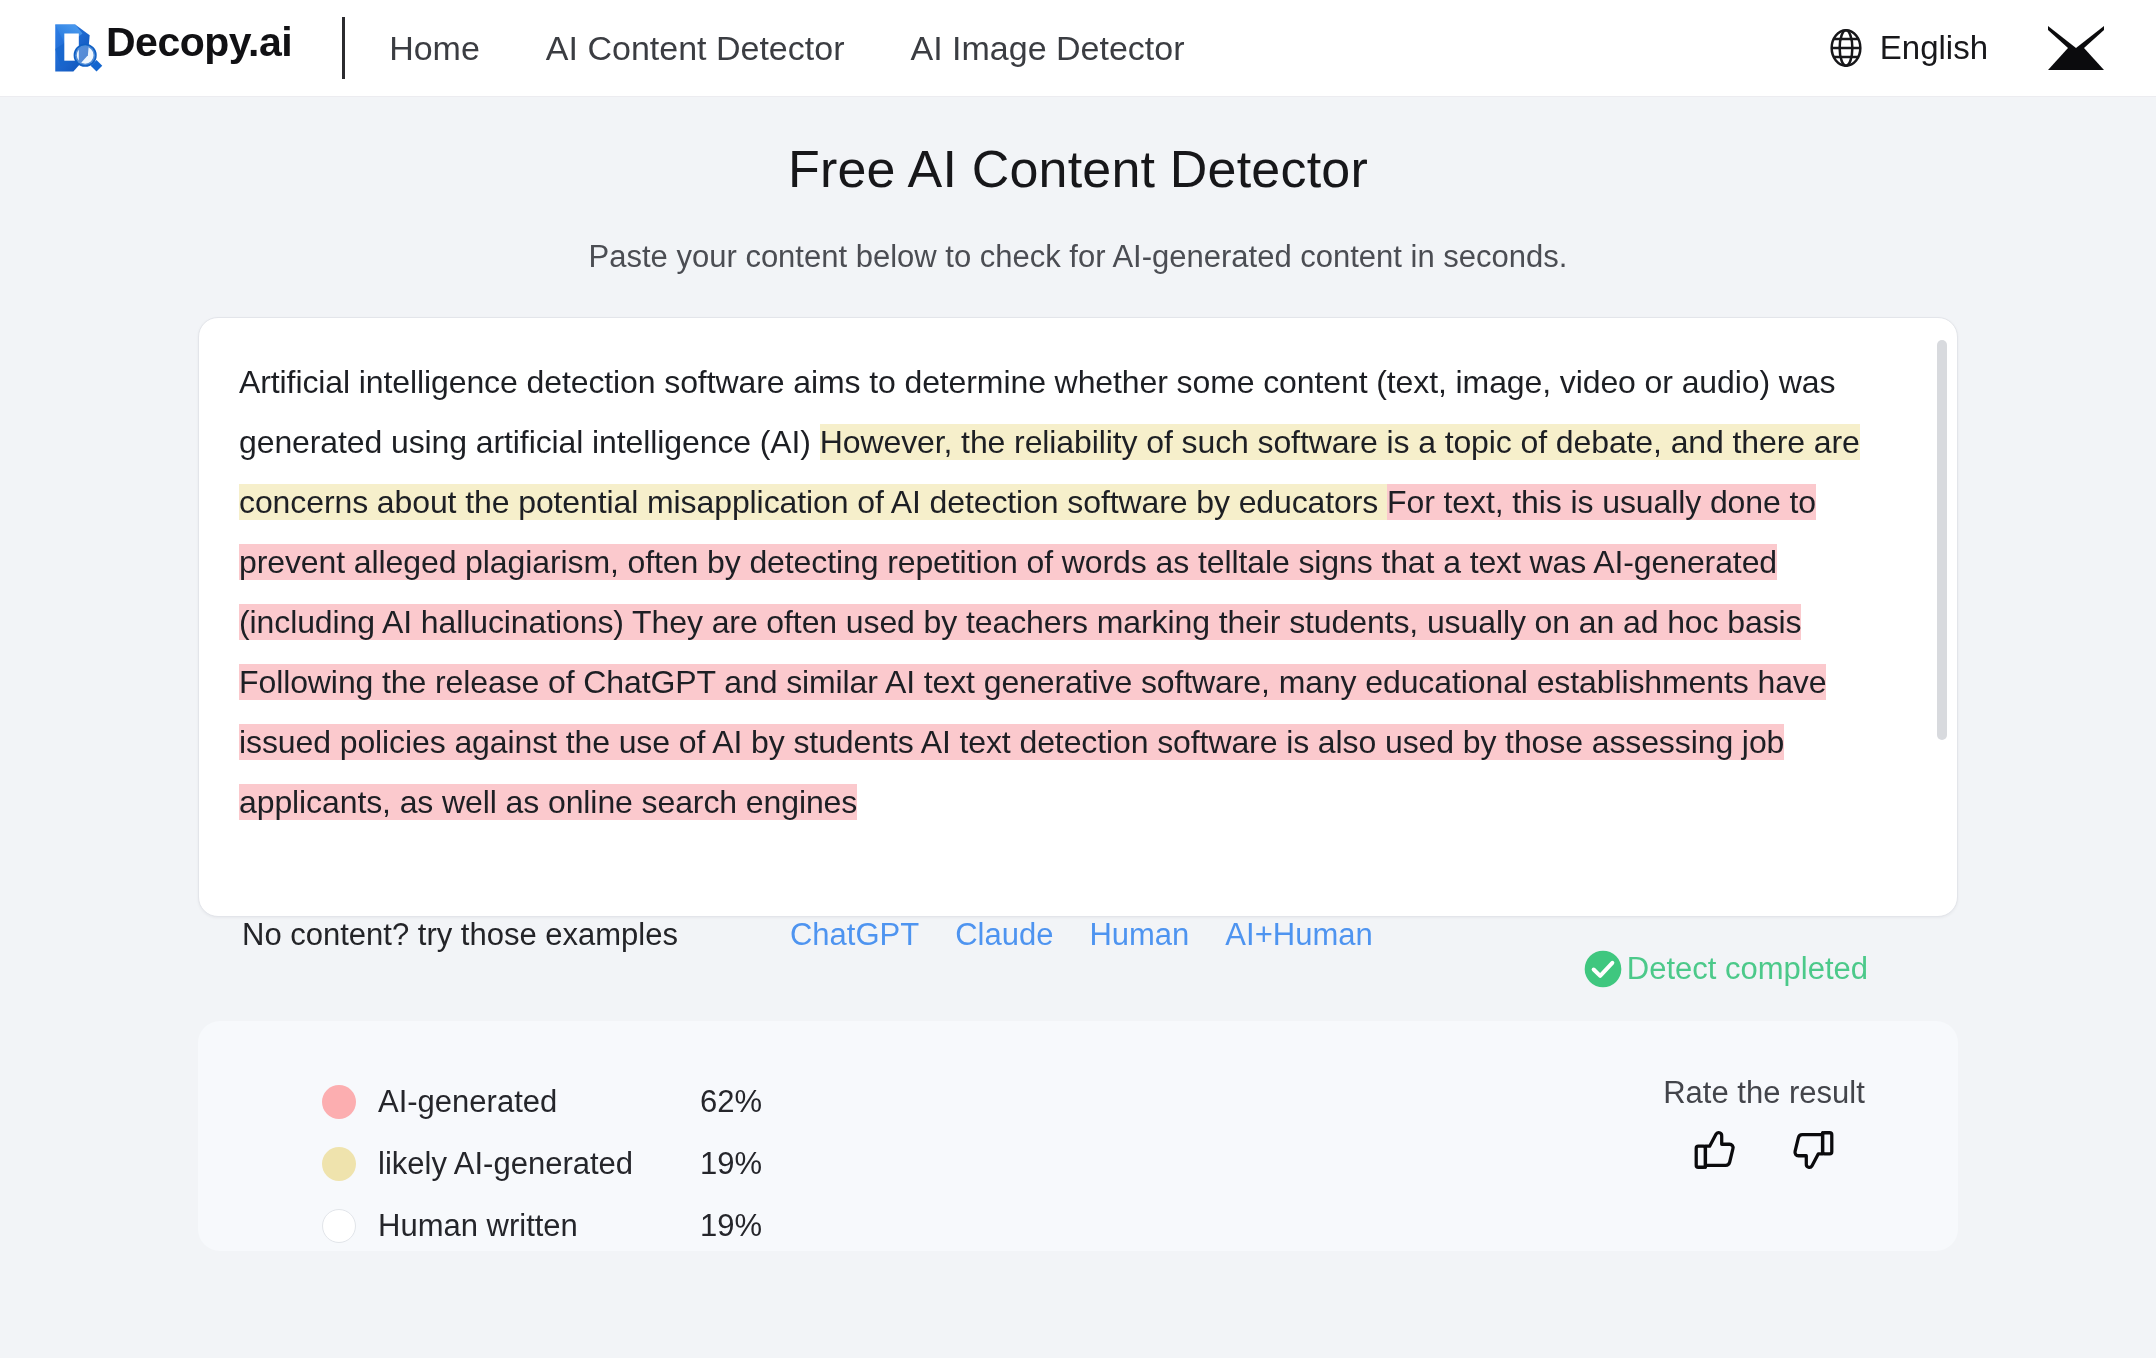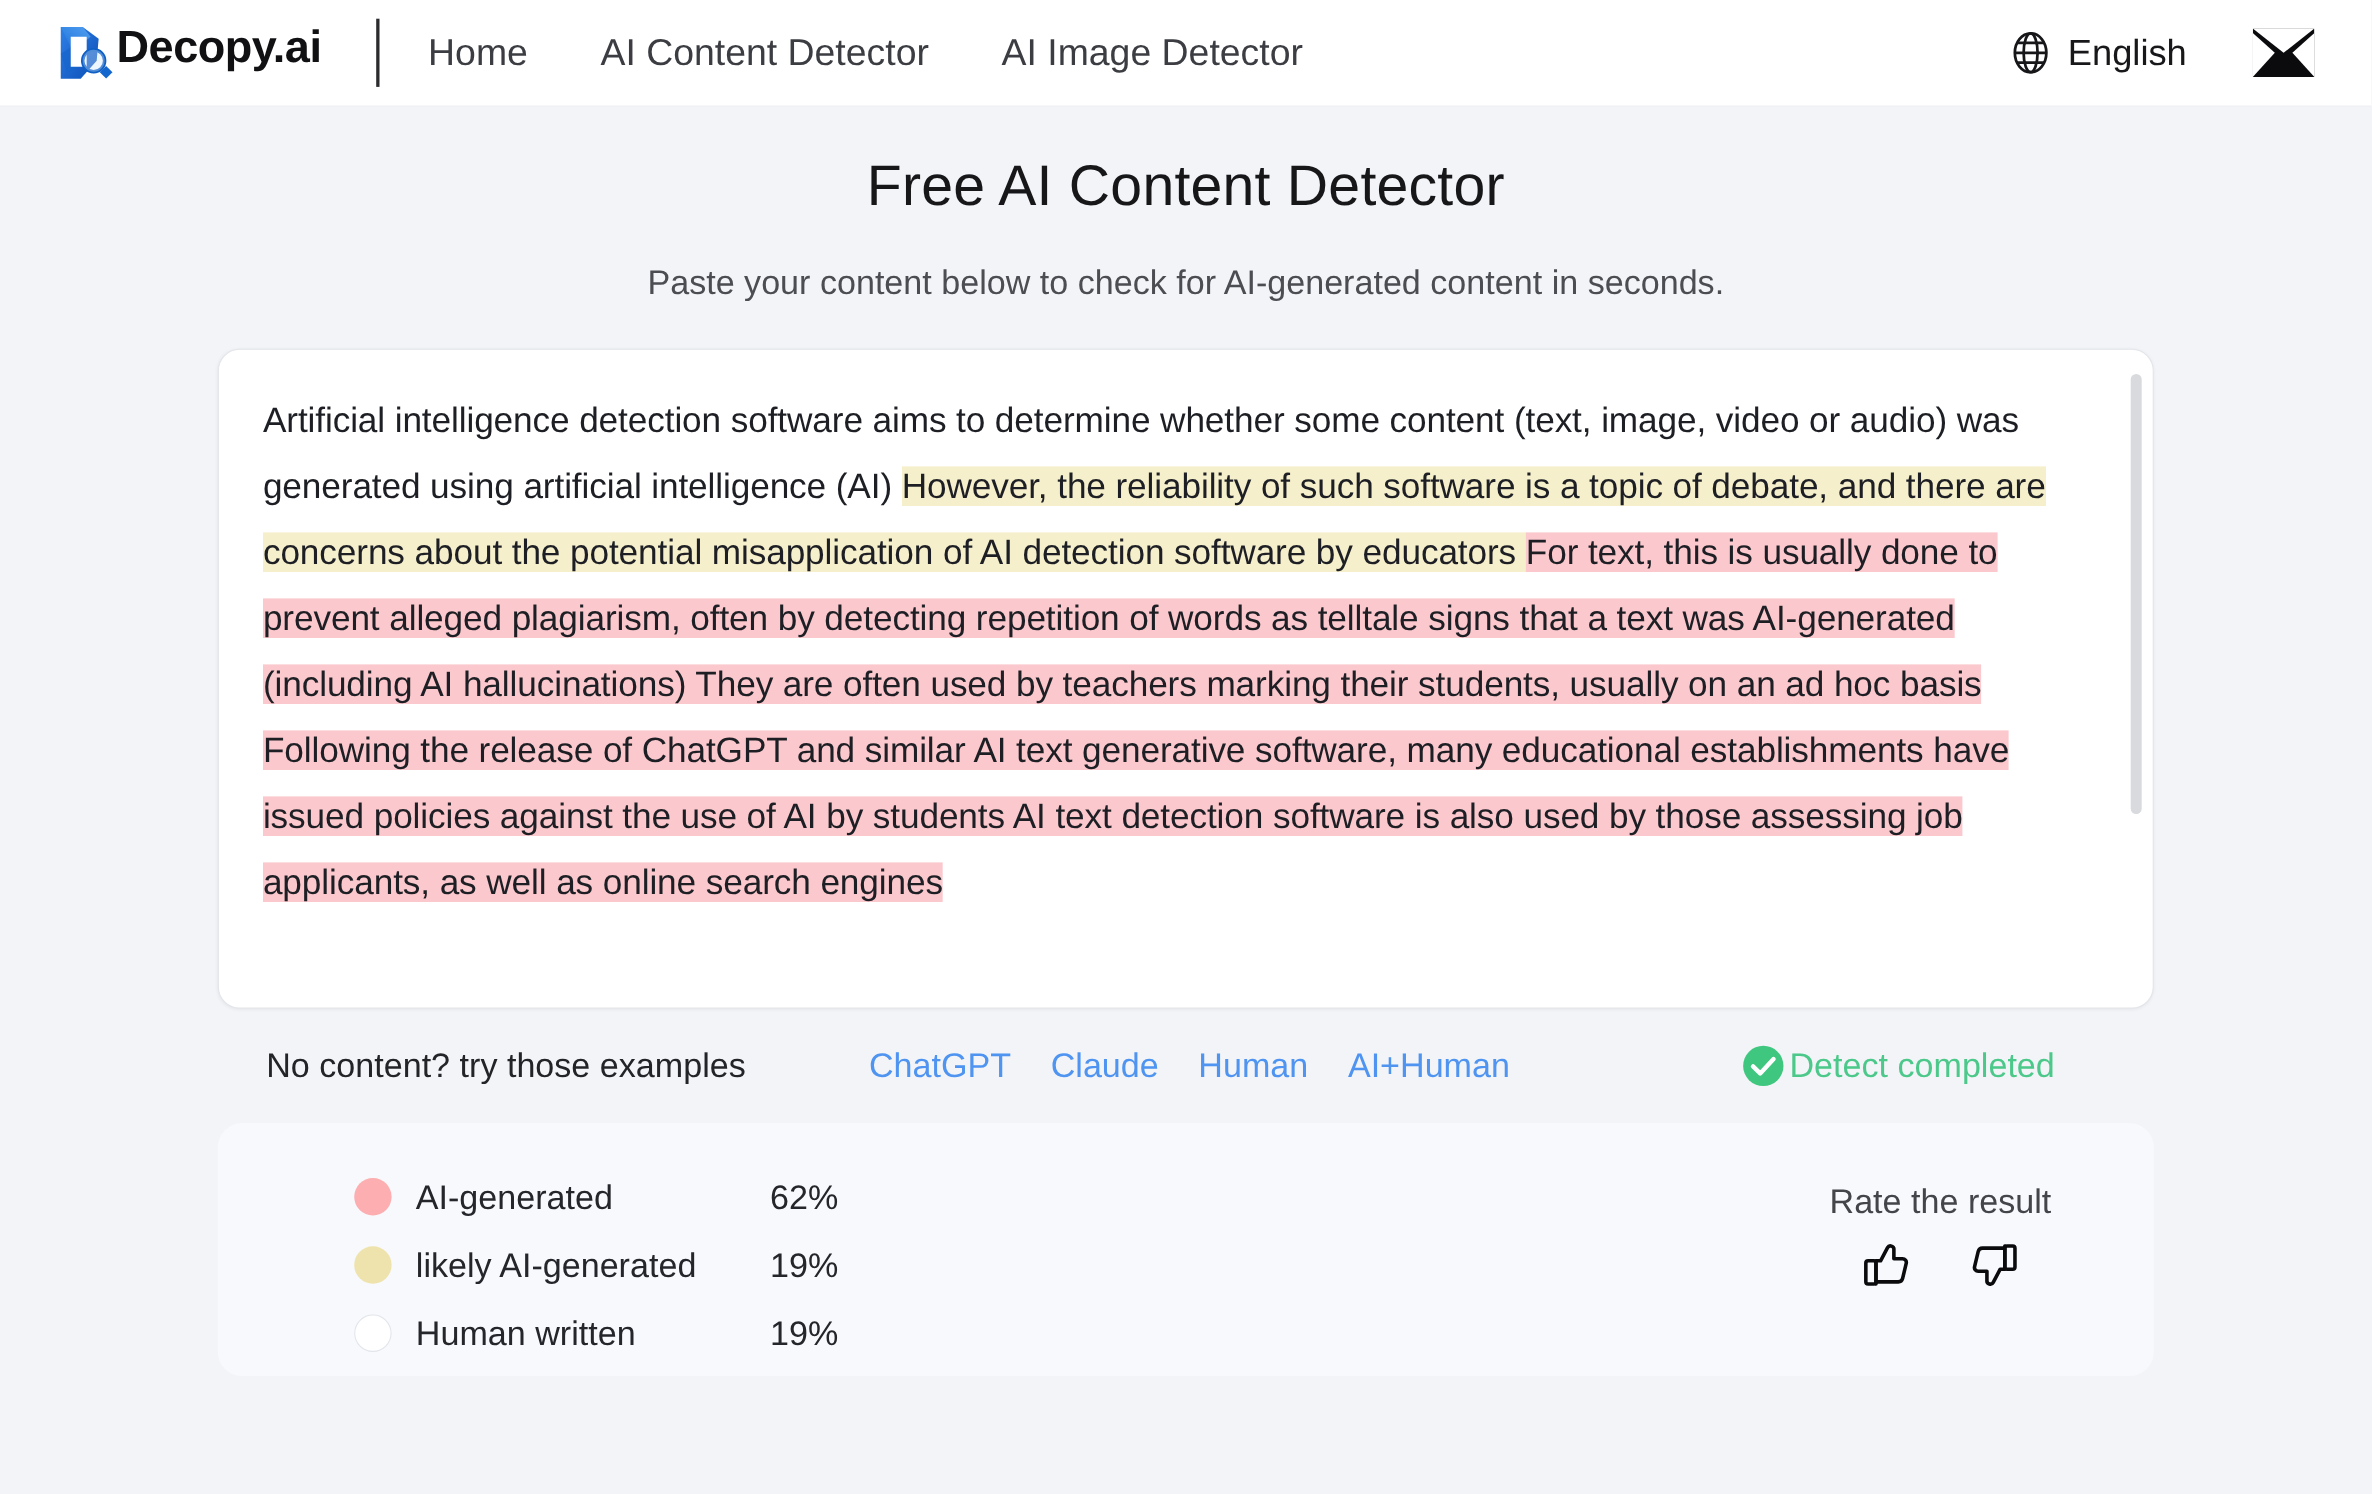--- a/index.html
+++ b/index.html
@@ -107,21 +107,21 @@
     display:flex; align-items:center;
     padding:0 44px;
   }
   .char-count{ font-size:30px; color:#74777e; }
   .clear-btn{
     margin-left:auto; font-size:31px; color:#3b82f6; cursor:pointer;
   }
 
   
   .examples-row{
-    display:flex; align-items:center;
+    display:flex; 
     height:104px;
     padding:0 44px 0 44px;
   }
   .examples-label{ font-size:31px; color:#232428; }
   .examples-links{ display:flex; gap:36px; margin-left:112px; }
   .example-link{ font-size:31px; color:#4e94f0; cursor:pointer; white-space:nowrap; }
   .status{
     margin-left:auto; display:flex; align-items:center; gap:4px;
     padding-right:46px;
   }
@@ -152,21 +152,21 @@
   }
   .bar-ai{ background:#fcb9b9; height:100%; }
   .bar-likely{ background:#f2e4ae; height:100%; }
   .bar-human{ background:#ffffff; height:100%; }
 
   .legend{
     width:440px; flex:0 0 440px;
     margin-left:76px; margin-top:4px;
   }
   .legend-row{
-    display:flex; height:62px;
+    display:flex; align-items:center; height:62px;
   }
   .dot{
     width:34px; height:34px; border-radius:50%;
     flex:0 0 34px; margin-right:22px;
   }
   .dot.ai{ background:#fcaeb0; }
   .dot.likely{ background:#efe3ad; }
   .dot.human{ background:#ffffff; border:1px solid #e2e5ea; }
   .legend-label{ font-size:31px; color:#25262b; white-space:nowrap; }
   .legend-val{ font-size:31px; color:#25262b; margin-left:auto; }

